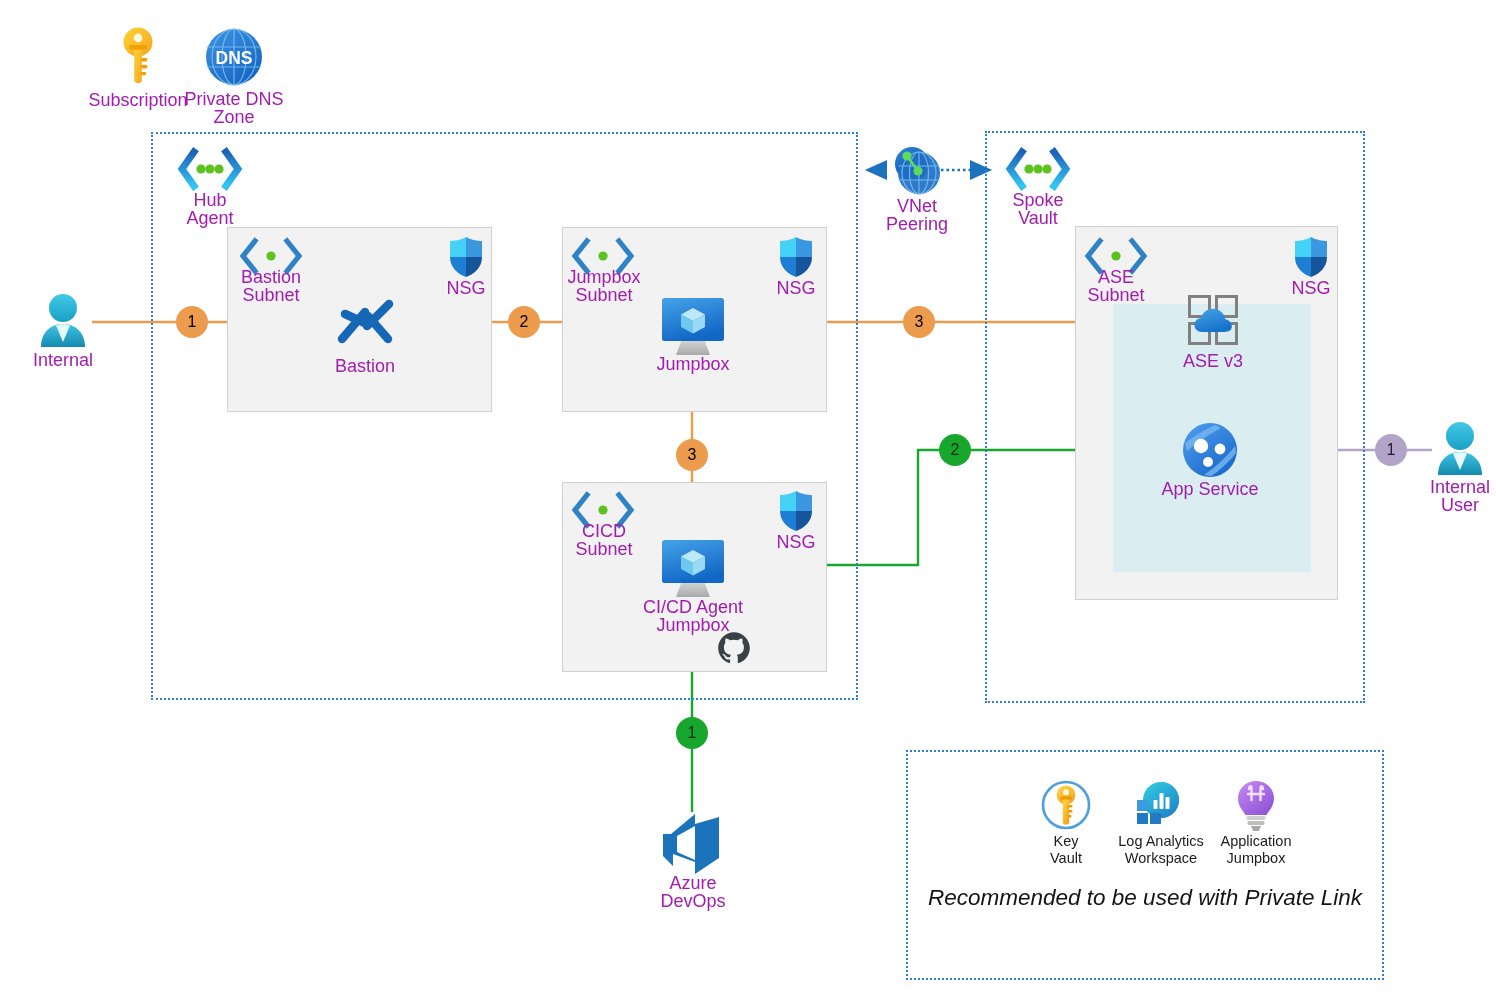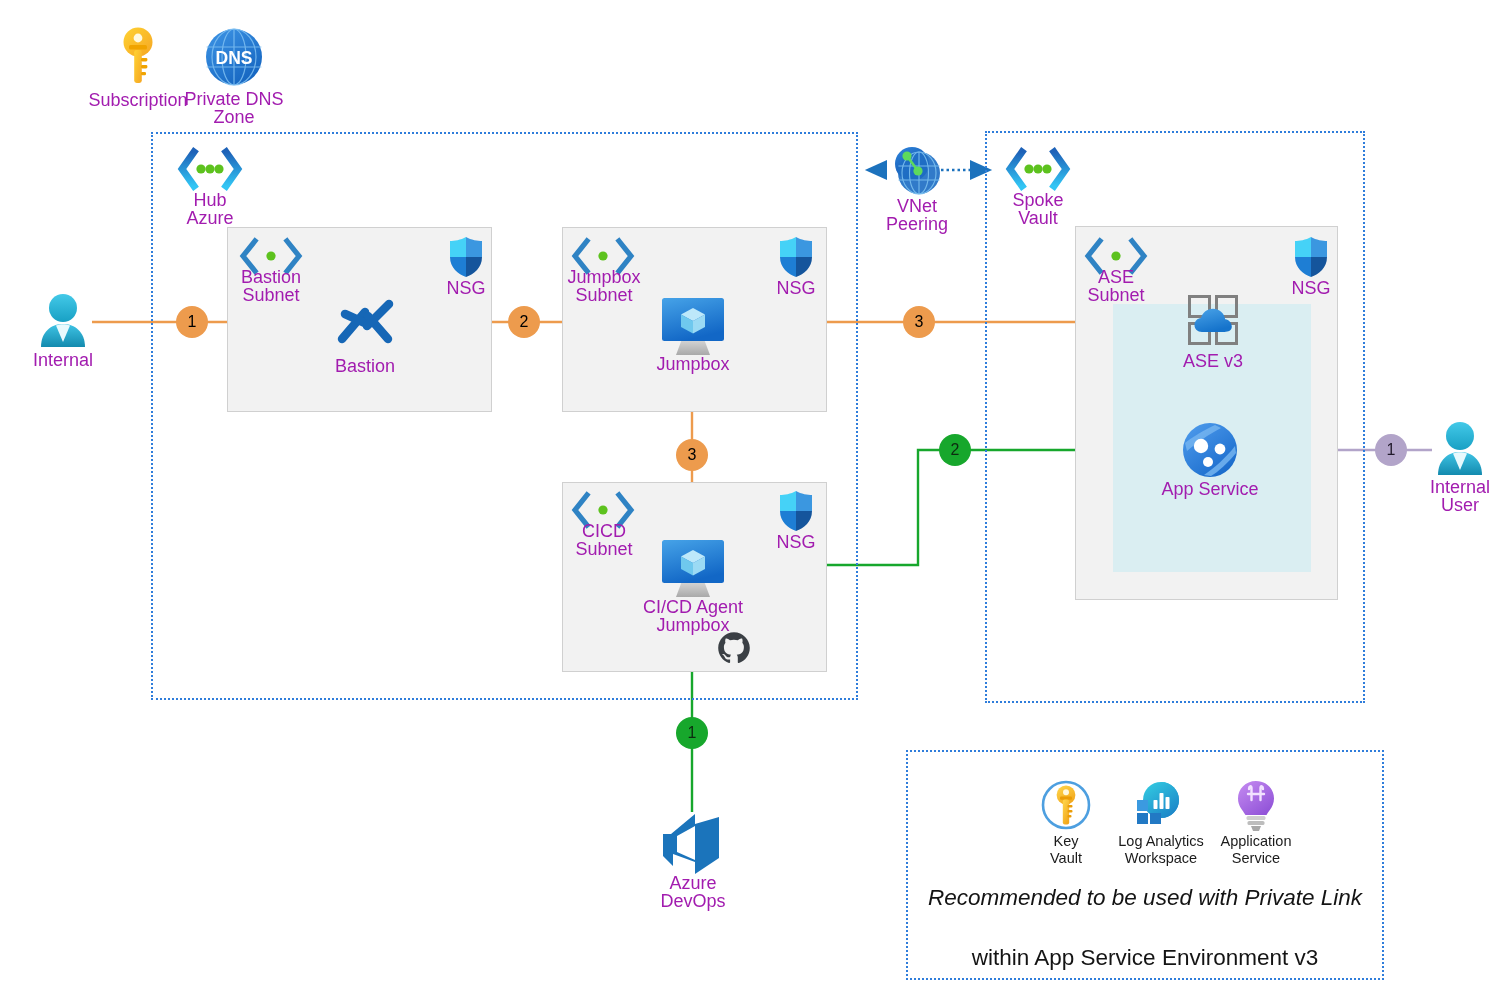--- a/index.html
+++ b/index.html
@@ -184,21 +184,21 @@
         </linearGradient>
       </defs>
       <path d="M16,3 L4,20 L16,37" stroke="url(#gVn1)" stroke-width="7" fill="none" stroke-linecap="square"></path>
       <path d="M48,3 L60,20 L48,37" stroke="url(#gVn1)" stroke-width="7" fill="none" stroke-linecap="square"></path>
       <circle cx="23" cy="20" r="4.6" fill="#5dc21e"></circle>
       <circle cx="32" cy="20" r="4.6" fill="#5dc21e"></circle>
       <circle cx="41" cy="20" r="4.6" fill="#5dc21e"></circle>
     </svg>
   </div>
   <div class="lbl" style="left:170px;top:191px;width:80px;">Hub
-Azure</div>
+Agent</div>
 
   <div class="subnet-box" style="left:227px;top:227px;width:265px;height:185px;"></div>
   <div class="icon-wrap" style="left:240px;top:238px;width:62px;height:36px;">
     <svg width="62" height="36" viewBox="0 0 62 36">
       <path d="M15,3 L3,18 L15,33" stroke="#2f83c4" stroke-width="5.2" fill="none" stroke-linecap="square"></path>
       <path d="M47,3 L59,18 L47,33" stroke="#2f83c4" stroke-width="5.2" fill="none" stroke-linecap="square"></path>
       <circle cx="31" cy="18" r="4.6" fill="#5dc21e"></circle>
     </svg>
   </div>
   <div class="lbl" style="left:231px;top:268px;width:80px;">Bastion
@@ -546,18 +546,17 @@
         <path d="M16,9 C16,6 18.5,5 18.5,8 L18.5,20"></path>
         <path d="M30,9 C30,6 27.5,5 27.5,8 L27.5,20"></path>
         <line x1="15" y1="14" x2="31" y2="14"></line>
       </g>
       <rect x="13.5" y="36" width="19" height="4" rx="1.6" fill="#cfcfcf"></rect>
       <rect x="14.5" y="41" width="17" height="4" rx="1.6" fill="#bdbdbd"></rect>
       <path d="M18,46 L28,46 L26,51 L20,51 Z" fill="#a8a8a8"></path>
     </svg>
   </div>
   <div class="legend-item-label" style="left:1196px;top:833px;width:120px;">Application
-Service</div>
+Jumpbox</div>
 
   <div class="legend-text" style="left:916px;top:883px;width:458px;font-style:italic;">Recommended to be used with Private Link</div>
-  <div class="legend-text" style="left:916px;top:943px;width:458px;">within App Service Environment v3</div>
 
 </div>
 
 </body></html>

